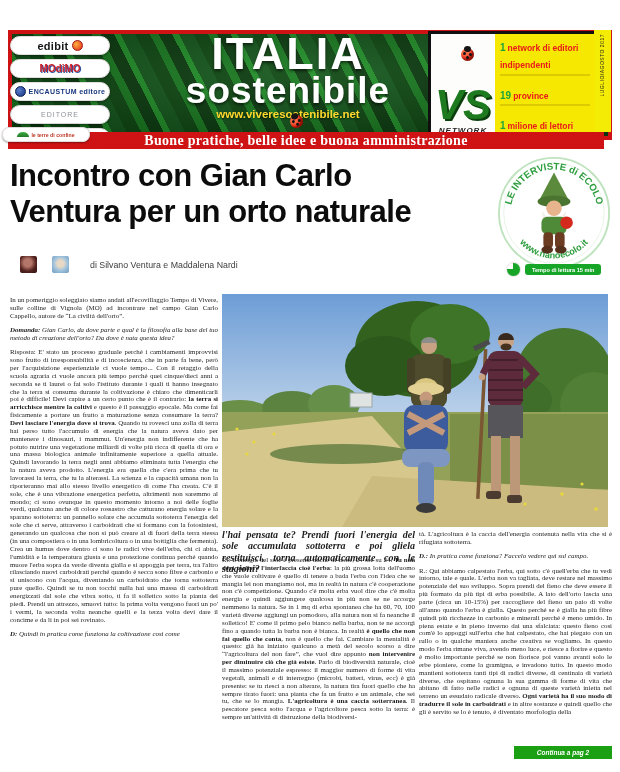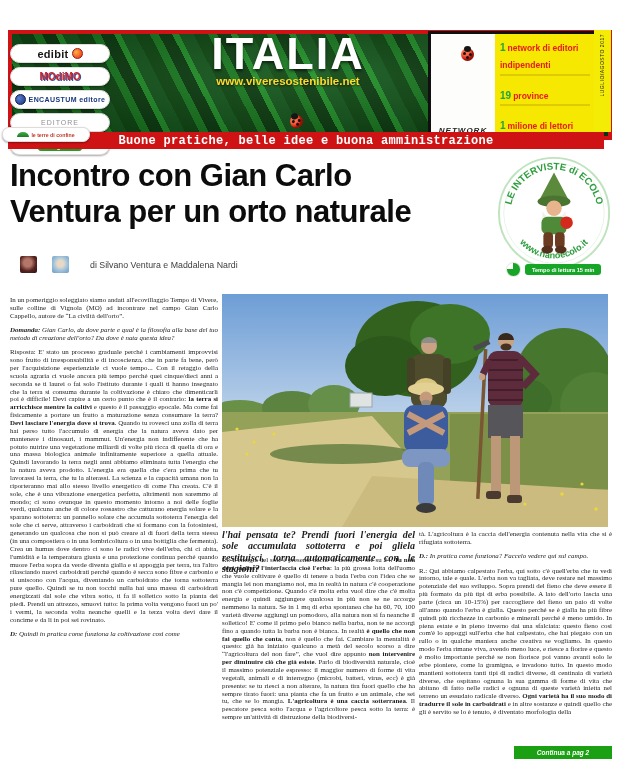--- a/index.html
+++ b/index.html
@@ -18,21 +18,21 @@
   .mast-title .l2{font-size:37px;margin-top:-4px;letter-spacing:1px;text-shadow:0 2px 3px rgba(0,0,0,.55);}
   .mast-title .url{font-size:11.5px;font-weight:700;color:#ffd92e;margin-top:0;text-shadow:0 1px 2px rgba(0,0,0,.6);}
   .ladybug{display:inline-block;width:13px;height:13px;border-radius:50%;position:absolute;
     background:radial-gradient(circle at 35% 30%,#ff6a45 0 25%,#d41a0c 60%,#8f0d05);
     box-shadow:inset -2px -2px 0 rgba(0,0,0,.25);}
   .ladybug::before{content:"";position:absolute;left:3px;top:-2px;width:7px;height:6px;border-radius:50%;background:#151515;}
   .ladybug::after{content:"";position:absolute;left:2px;top:4px;width:3px;height:3px;border-radius:50%;background:#141414;
     box-shadow:6px 1px 0 #141414,3px 4px 0 #141414;}
   .bug-mast{left:152px;top:84px;transform:rotate(-20deg);}
 
-  .pills{position:absolute;left:10px;top:44px;width:100px;}
+  .pills{position:absolute;left:10px;top:36px;width:100px;}
   .pill{background:#fff;border:1px solid #e3dede;border-radius:10px;height:17px;margin-bottom:4px;
     display:flex;align-items:center;justify-content:center;gap:3px;overflow:hidden;
     font-family:"Liberation Sans",sans-serif;box-shadow:0 1px 2px rgba(0,0,0,.35);}
   .pill .dot{width:9px;height:9px;border-radius:50%;background:radial-gradient(circle at 35% 35%,#ffb13c,#e2261d);border:1.5px solid #9e1410;}
   .pill-edibit{font-weight:700;font-size:11px;color:#161616;letter-spacing:.3px;}
   .pill-modimo{font-weight:800;font-size:10px;color:#d0232b;text-shadow:1px 1px 0 #2b54a3;}
   .pill-encaustum{font-weight:700;font-size:7px;color:#18367e;letter-spacing:.4px;}
   .pill-encaustum .dot{background:radial-gradient(circle at 35% 35%,#5a7fd0,#17307a);border-color:#0e1f52;}
   .pill-editore{font-weight:400;font-size:7px;color:#8d9297;letter-spacing:1px;border-color:#d7d7d7;}
   .pill-eco{padding:0;}
@@ -54,21 +54,21 @@
   .stat{border-bottom:2px solid #ddca00;padding:1px 0 2px;font-family:"Liberation Sans",sans-serif;line-height:1.05;}
   .stat:last-child{border-bottom:none;}
   .stat .num{color:#1fa43c;font-weight:800;font-size:10px;margin-right:2px;}
   .stat .lbl{color:#e8191c;font-weight:800;font-size:8.5px;text-align:center;}
   .edition-strip{position:absolute;left:594px;top:30px;width:17px;height:102px;background:#f4ec04;}
   .edition-strip span{writing-mode:vertical-rl;transform:rotate(180deg);font-family:"Liberation Sans",sans-serif;
     font-size:5px;color:#222;margin:4px 0 0 5px;display:inline-block;letter-spacing:.5px;}
 
   .tagline{position:absolute;left:8px;top:132px;width:596px;height:17px;background:#cf1315;
     display:flex;align-items:center;justify-content:center;}
-  .tagline-text{color:#fff;font-family:Liberation Mono, monospace;font-weight:700;font-size:12px;letter-spacing:.3px;}
+  .tagline-text{color:#fff;font-family:Liberation Serif, serif;font-weight:700;font-size:14px;letter-spacing:.3px;}
   .pill-terre{position:absolute;left:2px;top:127px;width:86px;background:#fff;border:1px solid #e0dada;
     display:flex;align-items:center;justify-content:center;}
 
   
   .headline{position:absolute;left:10px;top:158px;width:520px;
     font-family:"Liberation Sans",sans-serif;font-weight:800;font-size:31px;line-height:1.17;
     letter-spacing:-.5px;color:#0c0c0c;}
   .badge{position:absolute;left:496px;top:155px;width:116px;height:116px;}
   .badge svg{width:100%;height:100%;}
   .read-pill{position:absolute;left:506px;top:262px;display:flex;align-items:center;gap:4px;}
@@ -99,20 +99,21 @@
 <body>
 
 <div class="page">
 
   <div class="banner">
     <div class="banner-inner-shade"></div>
   </div>
 
   <div class="mast-title">
     <div class="l1">ITALIA</div>
+    <div class="l2">sostenibile</div>
     <div class="url">www.viveresostenibile.net</div>
     <span class="ladybug bug-mast"></span>
   </div>
 
   <div class="pills">
     <div class="pill pill-edibit">
       <span>edibit</span>
       <span class="dot"></span>
     </div>
     <div class="pill pill-modimo">
@@ -126,20 +127,21 @@
       <span>EDITORE</span>
     </div>
     <div class="pill pill-eco">
       <span class="chip">ecogreen</span>
     </div>
   </div>
 
   <div class="netbox">
     <div class="vs-logo">
       <span class="ladybug bug-vs"></span>
+      <div class="vs-letters">VS</div>
       <div class="vs-caption">NETWORK</div>
     </div>
     <div class="net-stats">
       <div class="stat">
         <span class="num">1</span><span class="lbl">network di editori indipendenti</span>
       </div>
       <div class="stat">
         <span class="num">19</span><span class="lbl">province</span>
       </div>
       <div class="stat">

